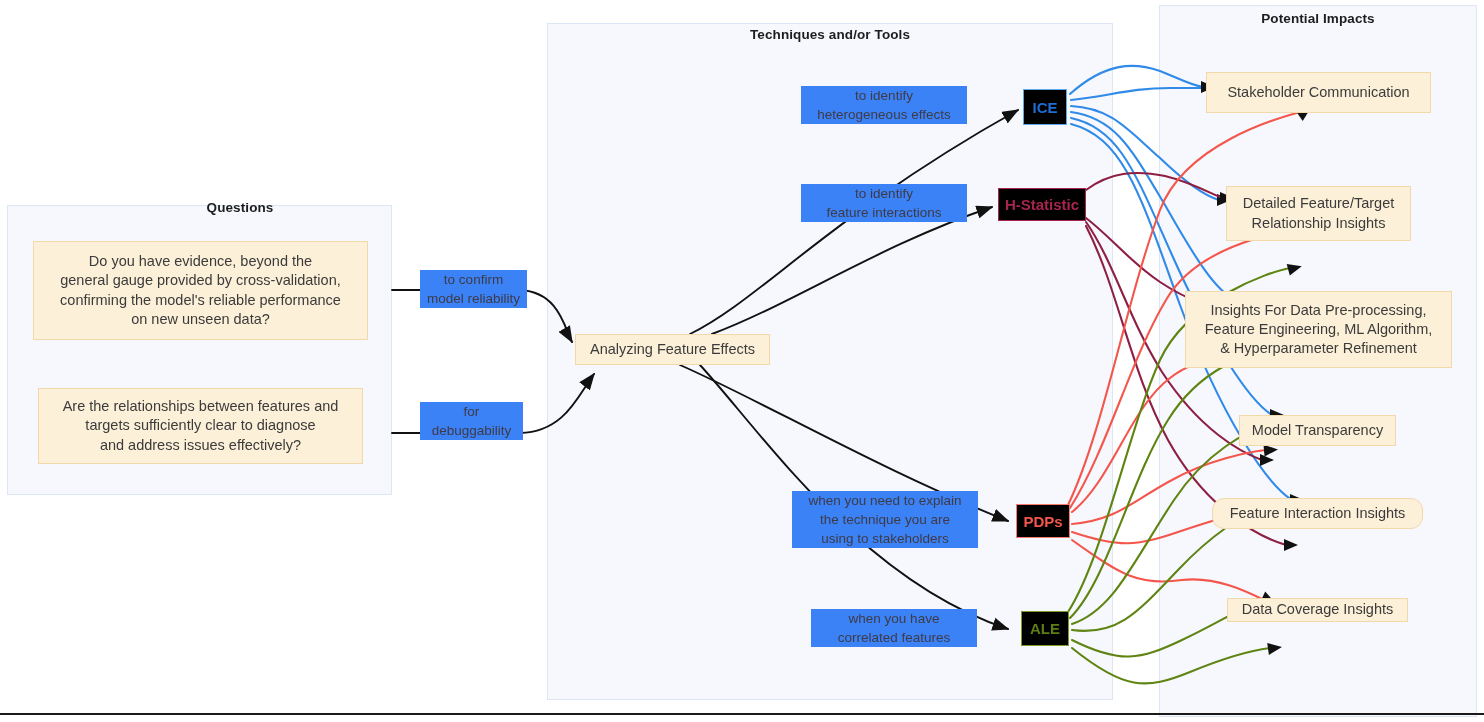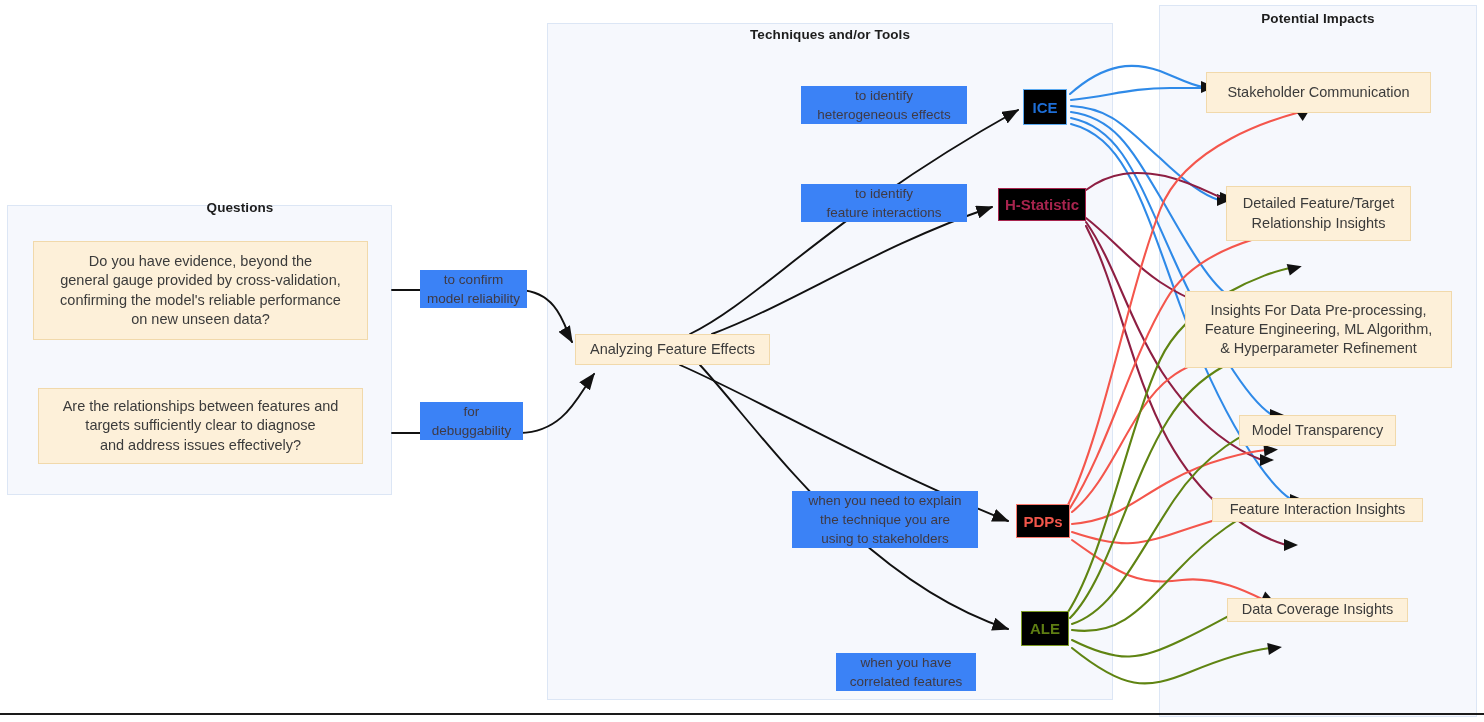--- a/index.html
+++ b/index.html
@@ -156,31 +156,31 @@
   <div class="tnode pdps" style="left:1016px;top:504px;width:54px;height:34px;">PDPs</div>
   <div class="tnode ale" style="left:1021px;top:611px;width:48px;height:35px;">ALE</div>
 
   <div class="node" style="left:1206px;top:72px;width:225px;height:41px;">Stakeholder Communication</div>
   <div class="node" style="left:1226px;top:186px;width:185px;height:55px;white-space:pre-line;">Detailed Feature/Target
 Relationship Insights</div>
   <div class="node" style="left:1185px;top:291px;width:267px;height:77px;white-space:pre-line;">Insights For Data Pre-processing,
 Feature Engineering, ML Algorithm,
 &amp; Hyperparameter Refinement</div>
   <div class="node" style="left:1239px;top:415px;width:157px;height:31px;">Model Transparency</div>
-  <div class="node" style="left:1212px;top:498px;width:211px;height:24px;">Feature Interaction Insights</div>
+  <div class="node" style="left:1212px;top:498px;width:211px;height:31px;border-radius:12px;">Feature Interaction Insights</div>
   <div class="node" style="left:1227px;top:598px;width:181px;height:24px;text-align:center;">Data Coverage Insights</div>
 
   <div class="elabel" style="left:420px;top:270px;width:107px;">to confirm
 model reliability</div>
   <div class="elabel" style="left:420px;top:402px;width:103px;">for
 debuggability</div>
   <div class="elabel" style="left:801px;top:86px;width:166px;">to identify
 heterogeneous effects</div>
   <div class="elabel" style="left:801px;top:184px;width:166px;">to identify
 feature interactions</div>
   <div class="elabel" style="left:792px;top:491px;width:186px;">when you need to explain
 the technique you are
 using to stakeholders</div>
-  <div class="elabel" style="left:836px;top:609px;width:140px;margin-top:44px;">when you have
+  <div class="elabel" style="left:811px;top:609px;width:166px;">when you have
 correlated features</div>
 
   <div class="bottom-rule"></div>
 </div>
 
 </body></html>

